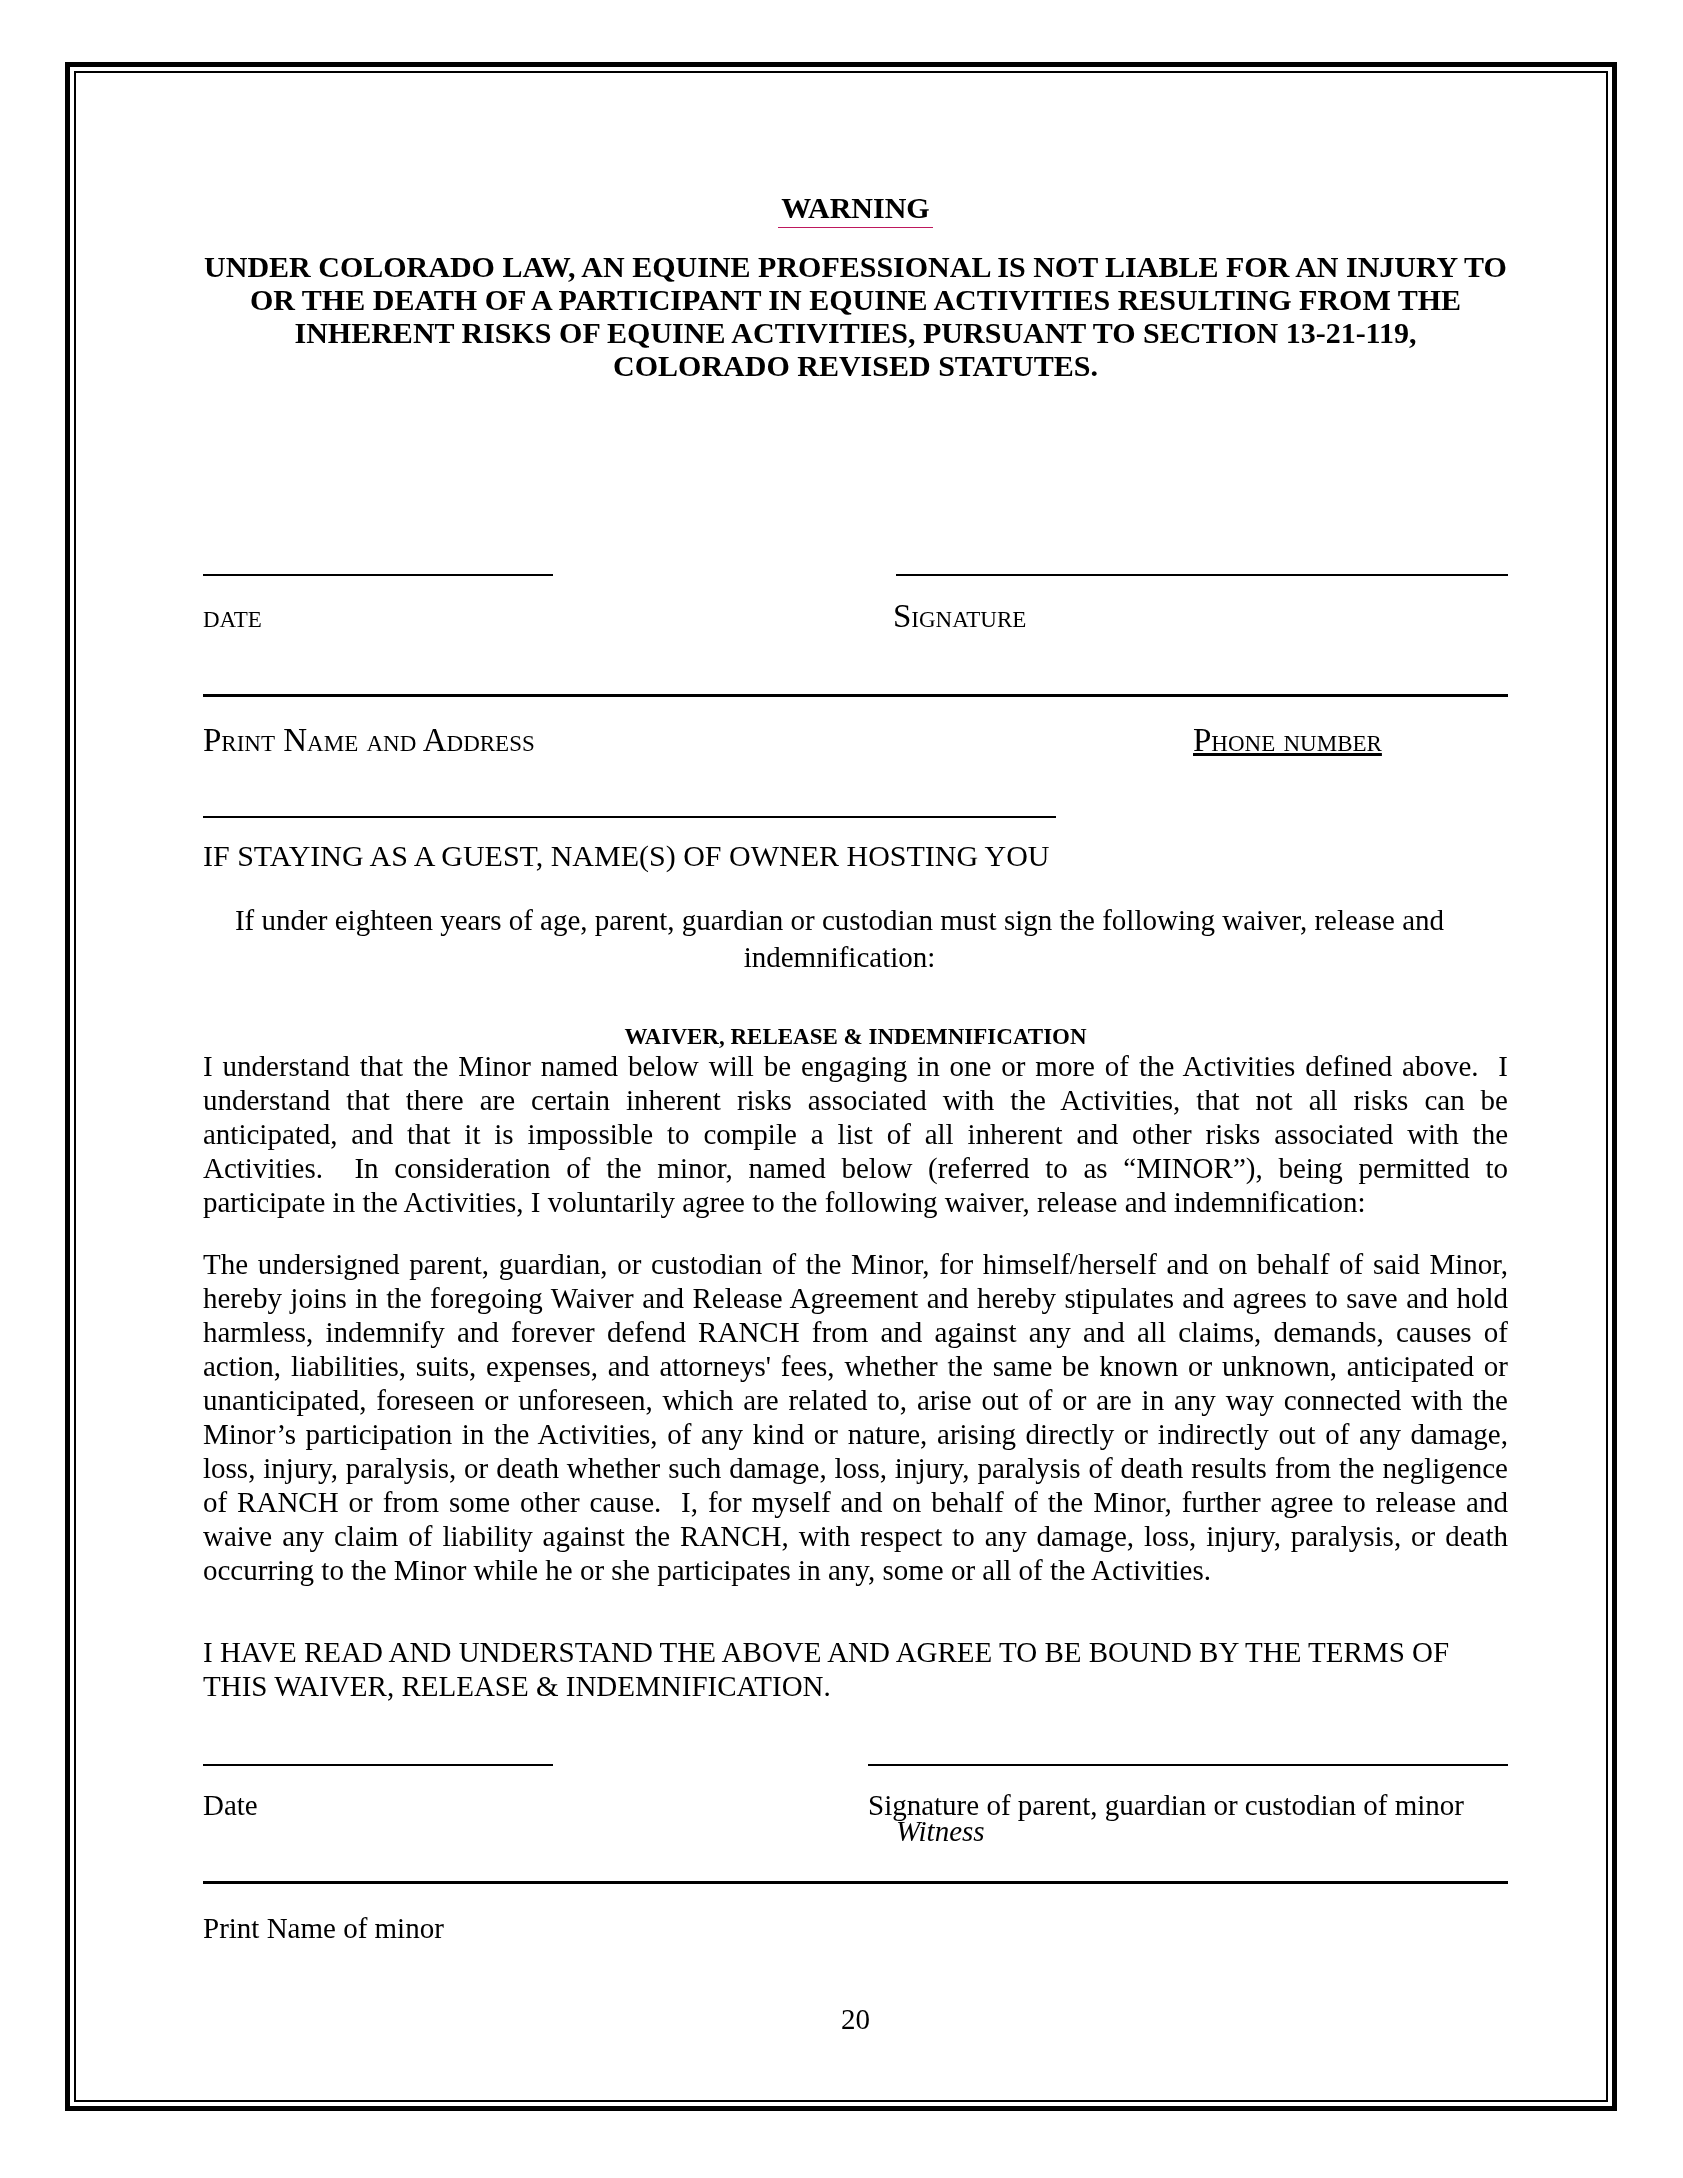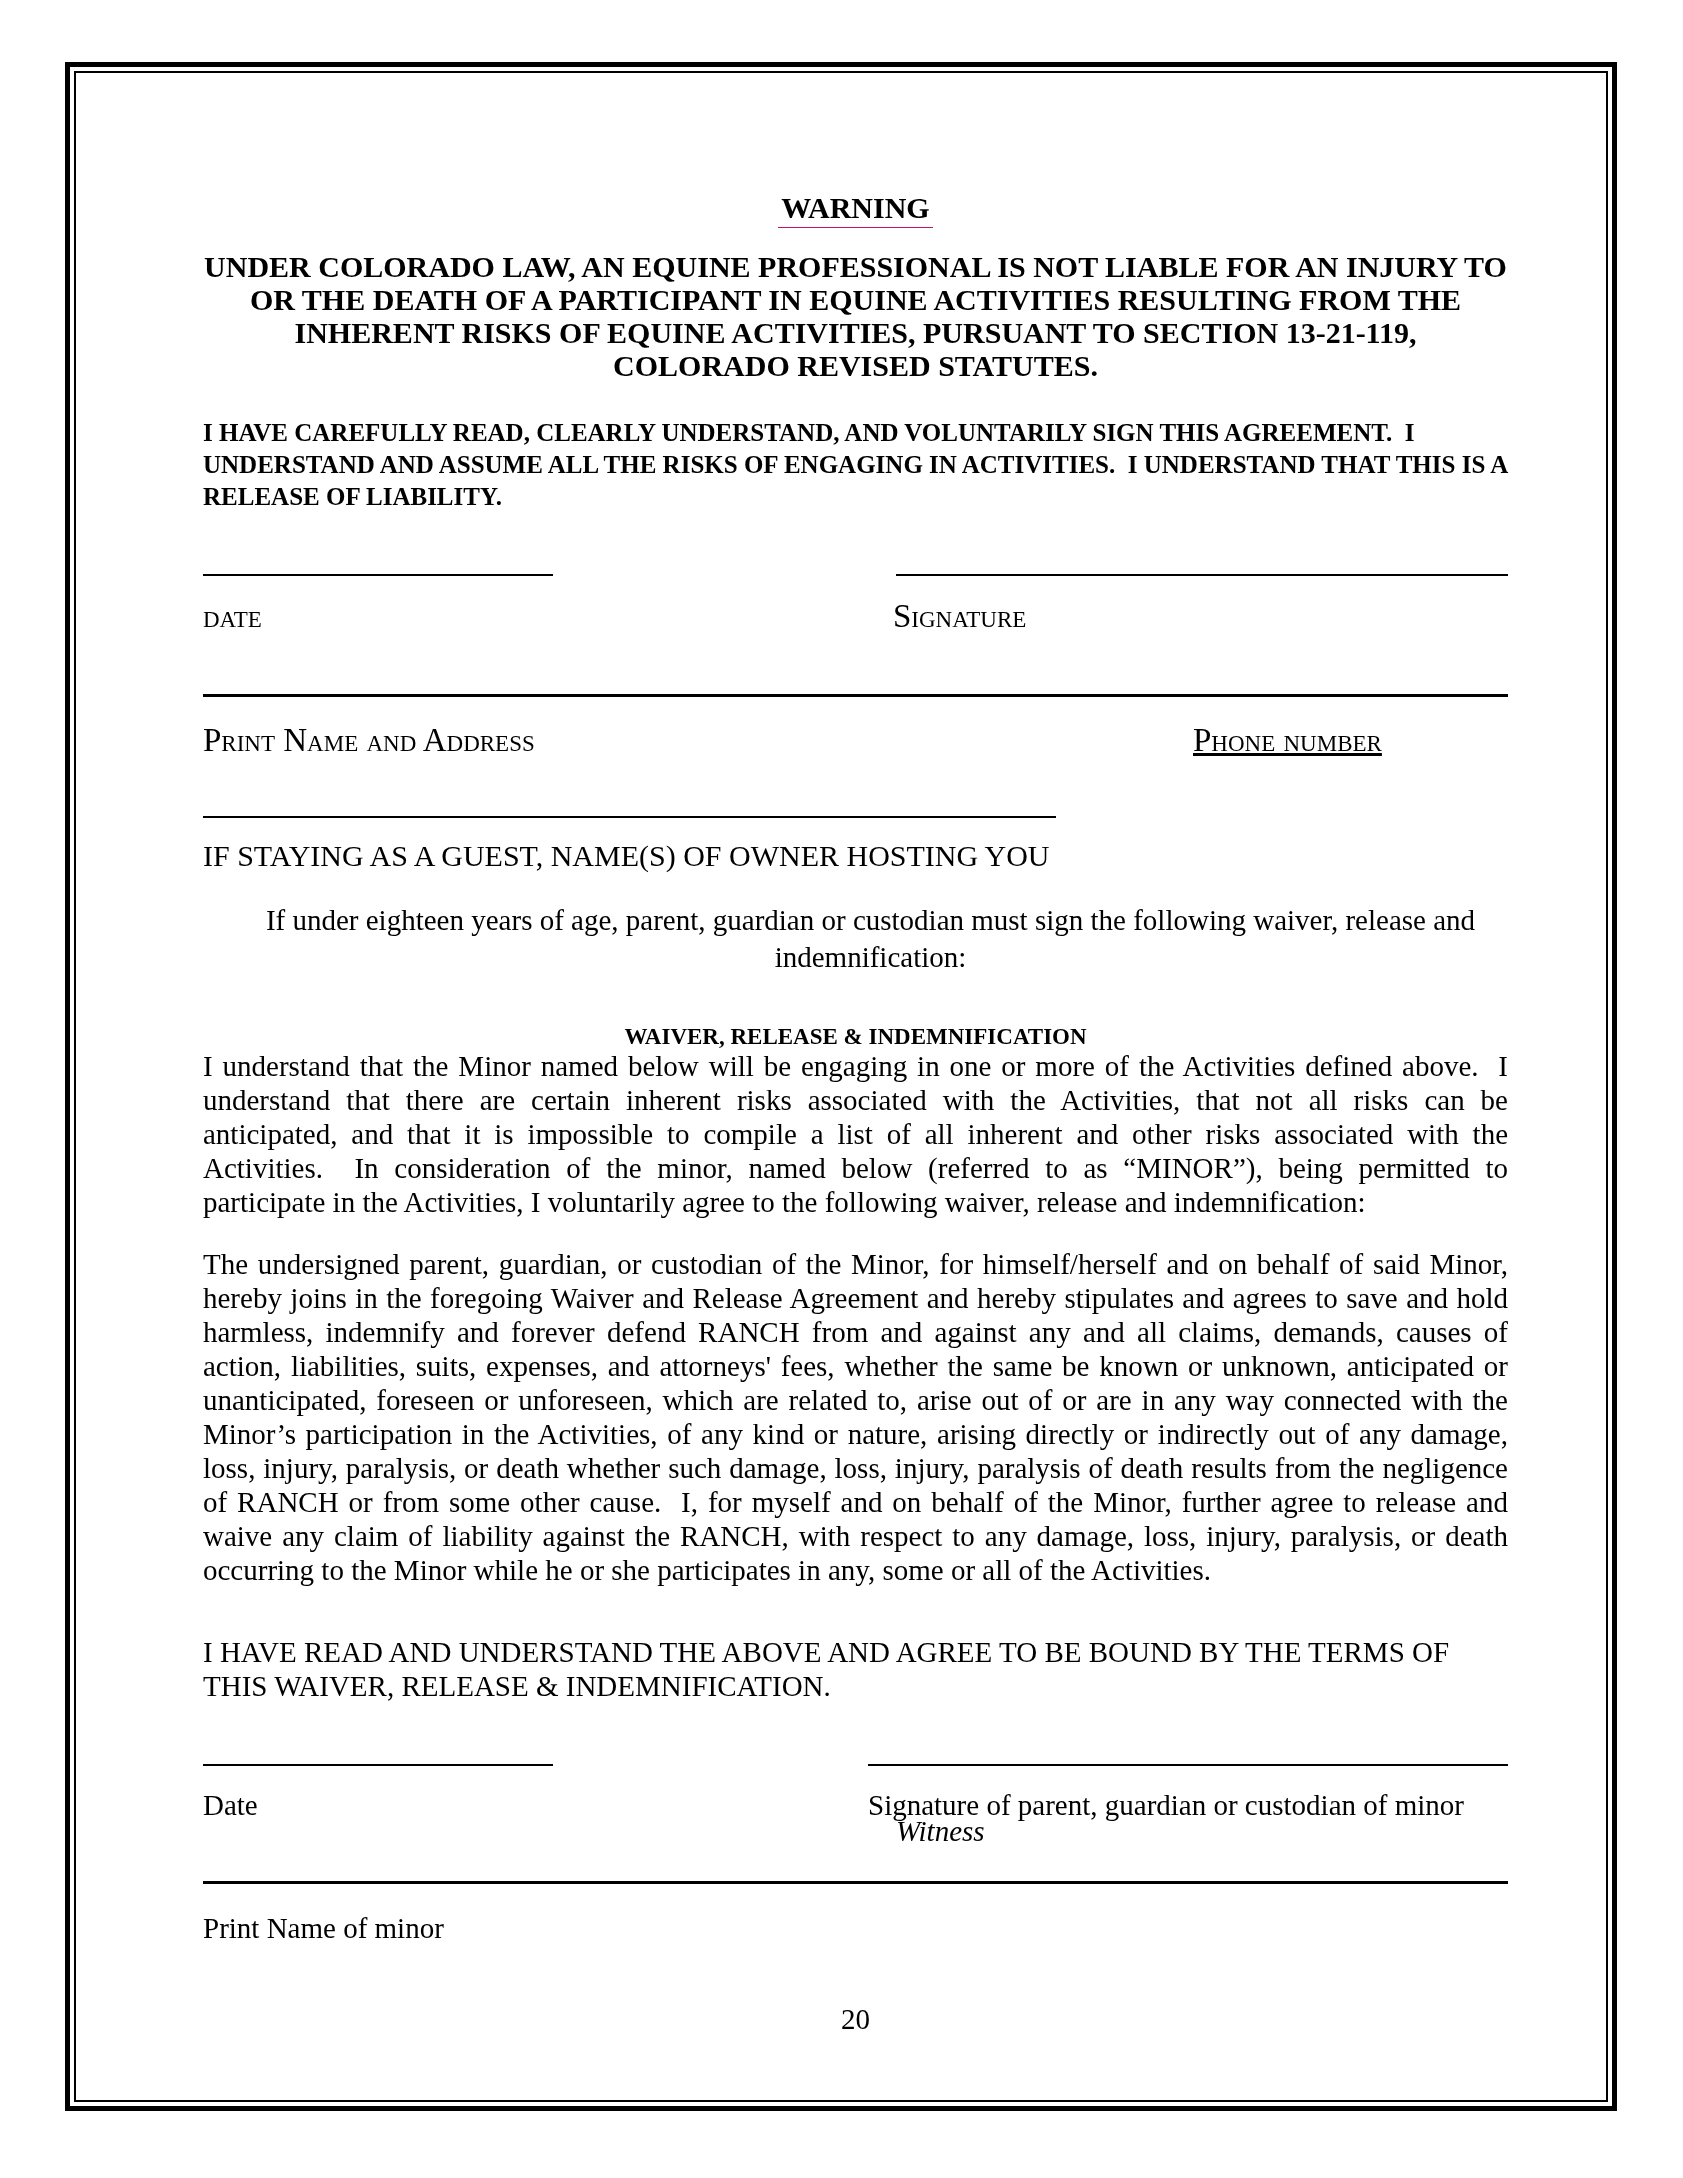--- a/index.html
+++ b/index.html
@@ -38,21 +38,21 @@
     white-space:pre-wrap;text-align:left;
   }
   .rule{background:#000;height:2px;}
   .rule-thick{background:#000;height:3px;}
   .sc-label{
     font-variant:small-caps;font-size:33px;line-height:38px;white-space:nowrap;
   }
   .caps-label{font-size:30px;line-height:36px;white-space:nowrap;}
   .body-label{font-size:29px;line-height:34px;white-space:nowrap;}
   .intro{
-    left:218px;width:1305px;top:902px;
+    left:187px;width:1305px;top:902px;
     text-align:center;font-size:29px;line-height:37px;
   }
   .section-title{
     left:203px;width:1305px;top:1020px;
     text-align:center;font-weight:bold;font-size:23px;line-height:34px;
   }
   .para{
     left:203px;width:1305px;
     font-size:29px;line-height:34px;
     text-align:justify;white-space:pre-wrap;
@@ -74,21 +74,20 @@
   <div class="abs frame-outer">
     <div class="frame-inner"></div>
   </div>
 
   <div class="abs warning-title">
     <span>WARNING</span>
   </div>
 
   <div class="abs statute">UNDER COLORADO LAW, AN EQUINE PROFESSIONAL IS NOT LIABLE FOR AN INJURY TO OR THE DEATH OF A PARTICIPANT IN EQUINE ACTIVITIES RESULTING FROM THE INHERENT RISKS OF EQUINE ACTIVITIES, PURSUANT TO SECTION 13-21-119, COLORADO REVISED STATUTES.</div>
 
-  <div class="abs ack-top">I HAVE CAREFULLY READ, CLEARLY UNDERSTAND, AND VOLUNTARILY SIGN THIS AGREEMENT.  I UNDERSTAND AND ASSUME ALL THE RISKS OF ENGAGING IN ACTIVITIES.  I UNDERSTAND THAT THIS IS A RELEASE OF LIABILITY.</div>
 
   <div class="abs rule" style="left:203px;top:574px;width:350px;"></div>
   <div class="abs rule" style="left:896px;top:574px;width:612px;"></div>
   <div class="abs sc-label" style="left:203px;top:597px;">date</div>
   <div class="abs sc-label" style="left:893px;top:597px;">Signature</div>
 
   <div class="abs rule-thick" style="left:203px;top:694px;width:1305px;"></div>
   <div class="abs sc-label" style="left:203px;top:721px;">Print Name and Address</div>
   <div class="abs sc-label" style="left:1193px;top:721px;text-decoration:underline;">Phone number</div>
 

